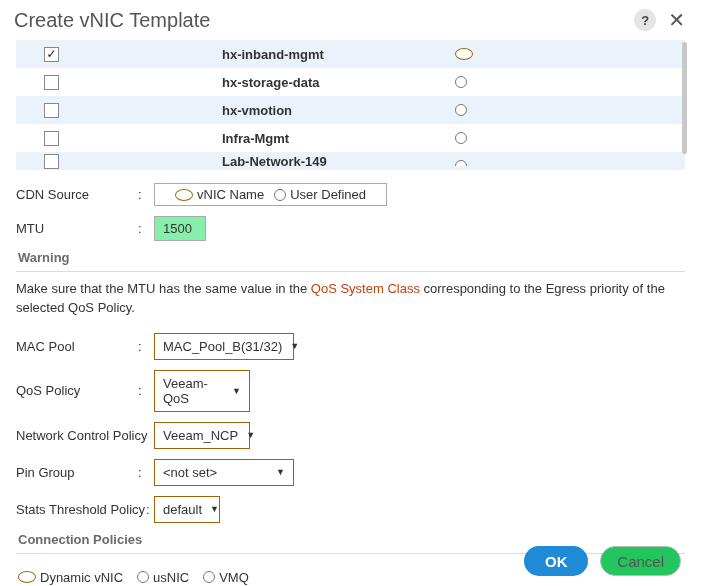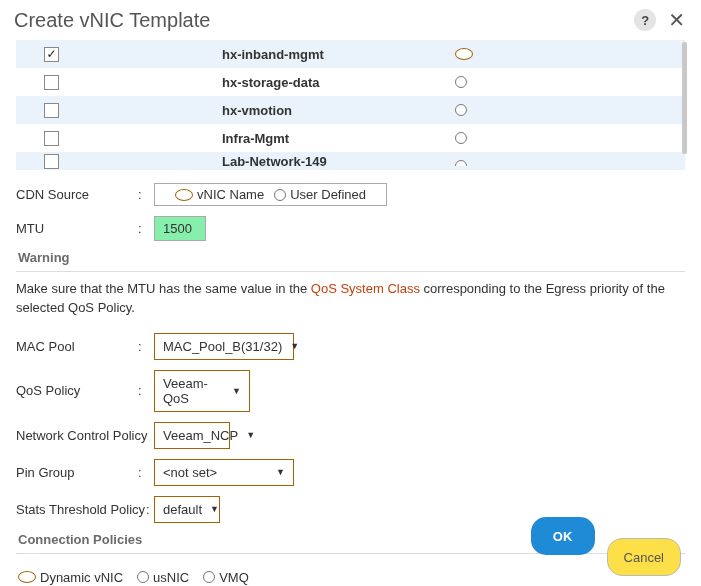--- a/index.html
+++ b/index.html
@@ -231,39 +231,38 @@
   }
   .footer {
     position: absolute;
     bottom: 10px;
     right: 20px;
     display: flex;
     gap: 12px;
   }
   .btn {
     min-width: 64px;
-    height: 38px;
+    height: 30px;
     border-radius: 15px;
-    font-size: 13px;
+    font-size: 15px;
     display: inline-flex;
     align-items: center;
     justify-content: center;
     cursor: pointer;
     padding: 0 16px;
   }
   .btn-primary {
     background: #1f8ad6;
     color: #fff;
     font-weight: 600;
   }
   .btn-secondary {
-    background: #fde047;
+    background: #22c55e;
     color: #555;
     border: 1px solid #bbb;
-    margin-top: 21px;
   }
 </style>
 </head>
 <body>
 
 <div class="header">
   <div class="title">Create vNIC Template</div>
   <div class="hdr-right">
     <div class="help-circle">?</div>
     <div class="close-x">✕</div>
@@ -371,21 +370,21 @@
         <span>Veeam-QoS</span>
         <span class="caret">▼</span>
       </div>
     </div>
   </div>
 
   <div class="form-row">
     <div class="lbl" style="width:138px">Network Control Policy</div>
     <div class="colon" style="width:0">:</div>
     <div class="ctrl">
-      <div class="sel" style="width:76px">
+      <div class="sel" style="width:96px">
         <span>Veeam_NCP</span>
         <span class="caret">▼</span>
       </div>
     </div>
   </div>
 
   <div class="form-row">
     <div class="lbl">Pin Group</div>
     <div class="colon">:</div>
     <div class="ctrl">

